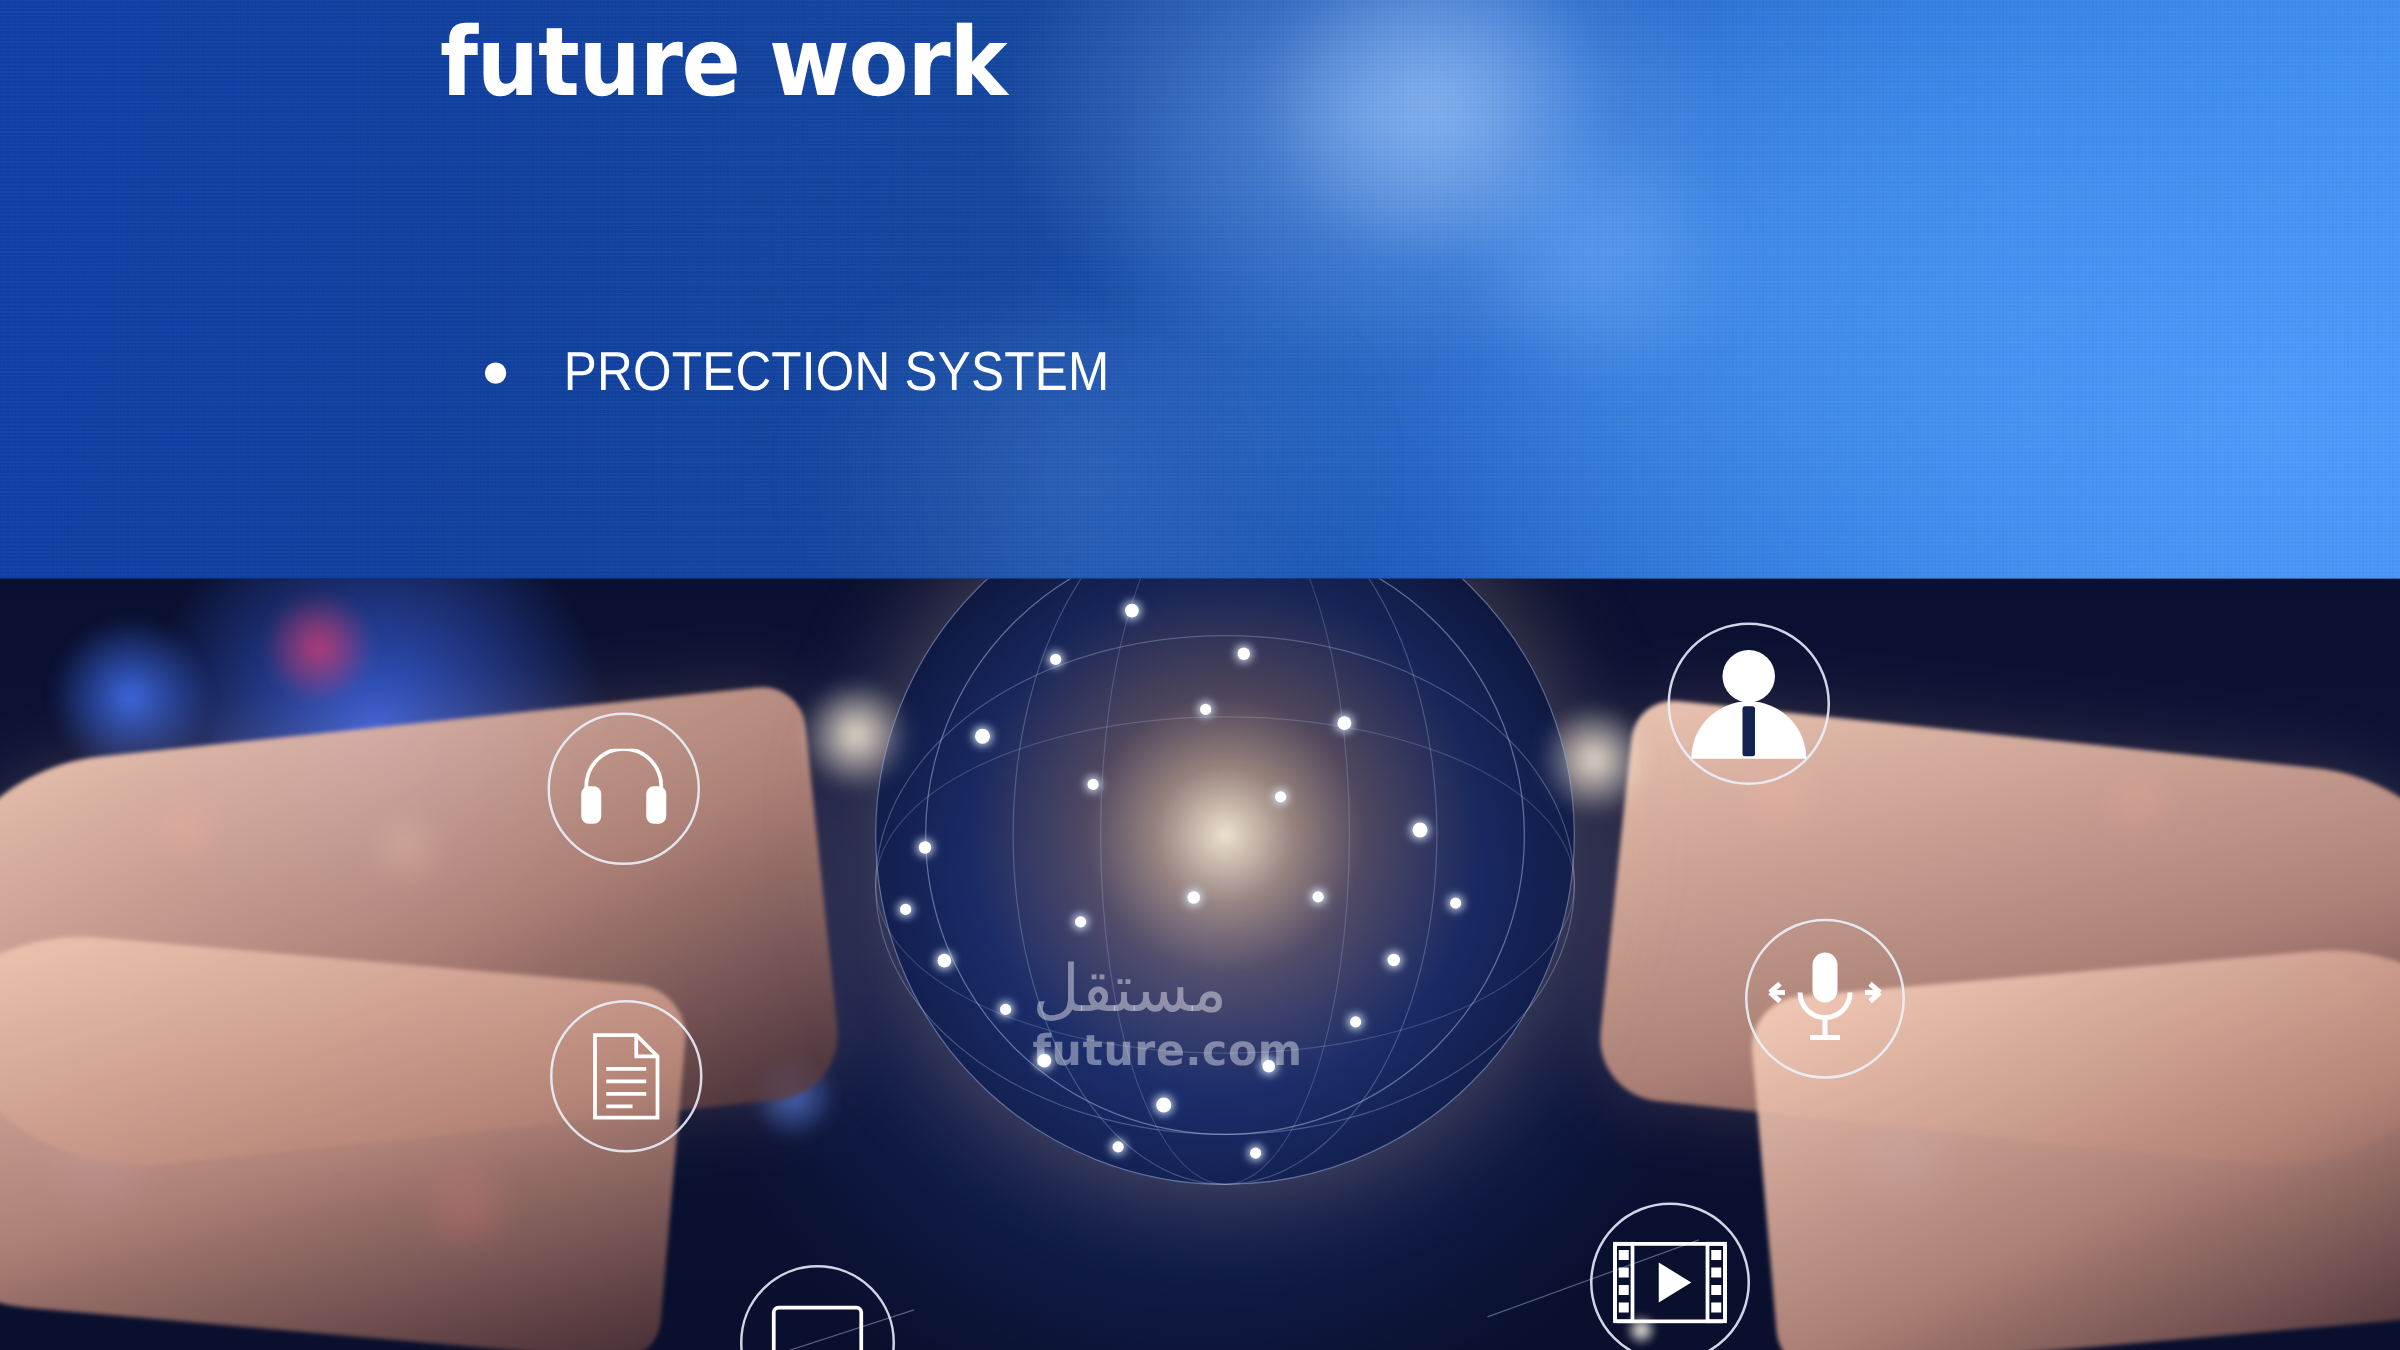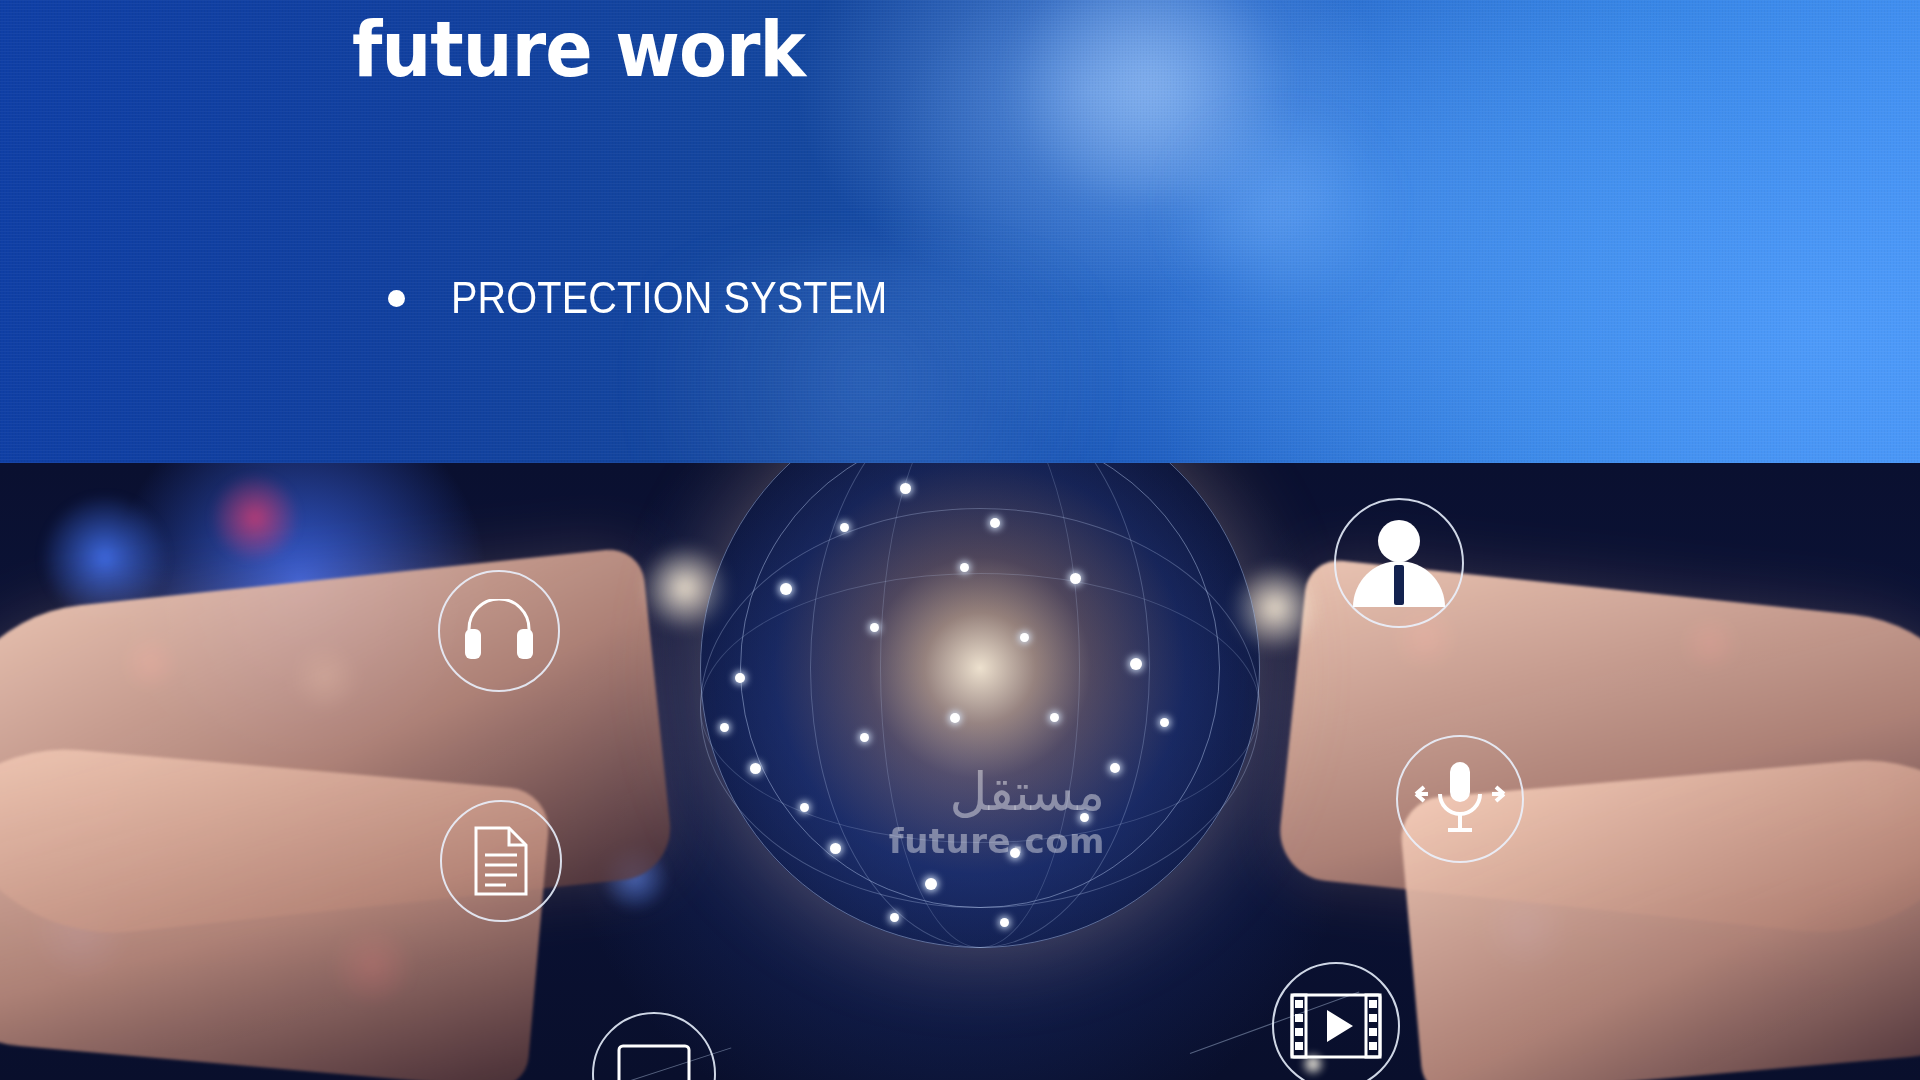--- a/index.html
+++ b/index.html
@@ -148,22 +148,22 @@
   
   .icon-circle {
     position:absolute; border-radius:50%;
     border:2px solid rgba(235,243,255,.88);
     display:flex; align-items:center; justify-content:center;
   }
   .icon-circle svg { display:block; }
 
   
   .watermark {
-    position:absolute; left:845px; top:300px; width:260px;
-    text-align:right; color:rgba(255,255,255,.45);
+    position:absolute; left:826px; top:300px; width:260px;
+    text-align:left; color:rgba(255,255,255,.45);
     pointer-events:none;
   }
   .wm-ar {
     font-family:"DejaVu Sans", sans-serif;
     font-size:52px; line-height:58px; font-weight:500;
     color:rgba(255,255,255,.42);
     direction:rtl;
   }
   .wm-en {
     font-family:"DejaVu Sans", sans-serif;

